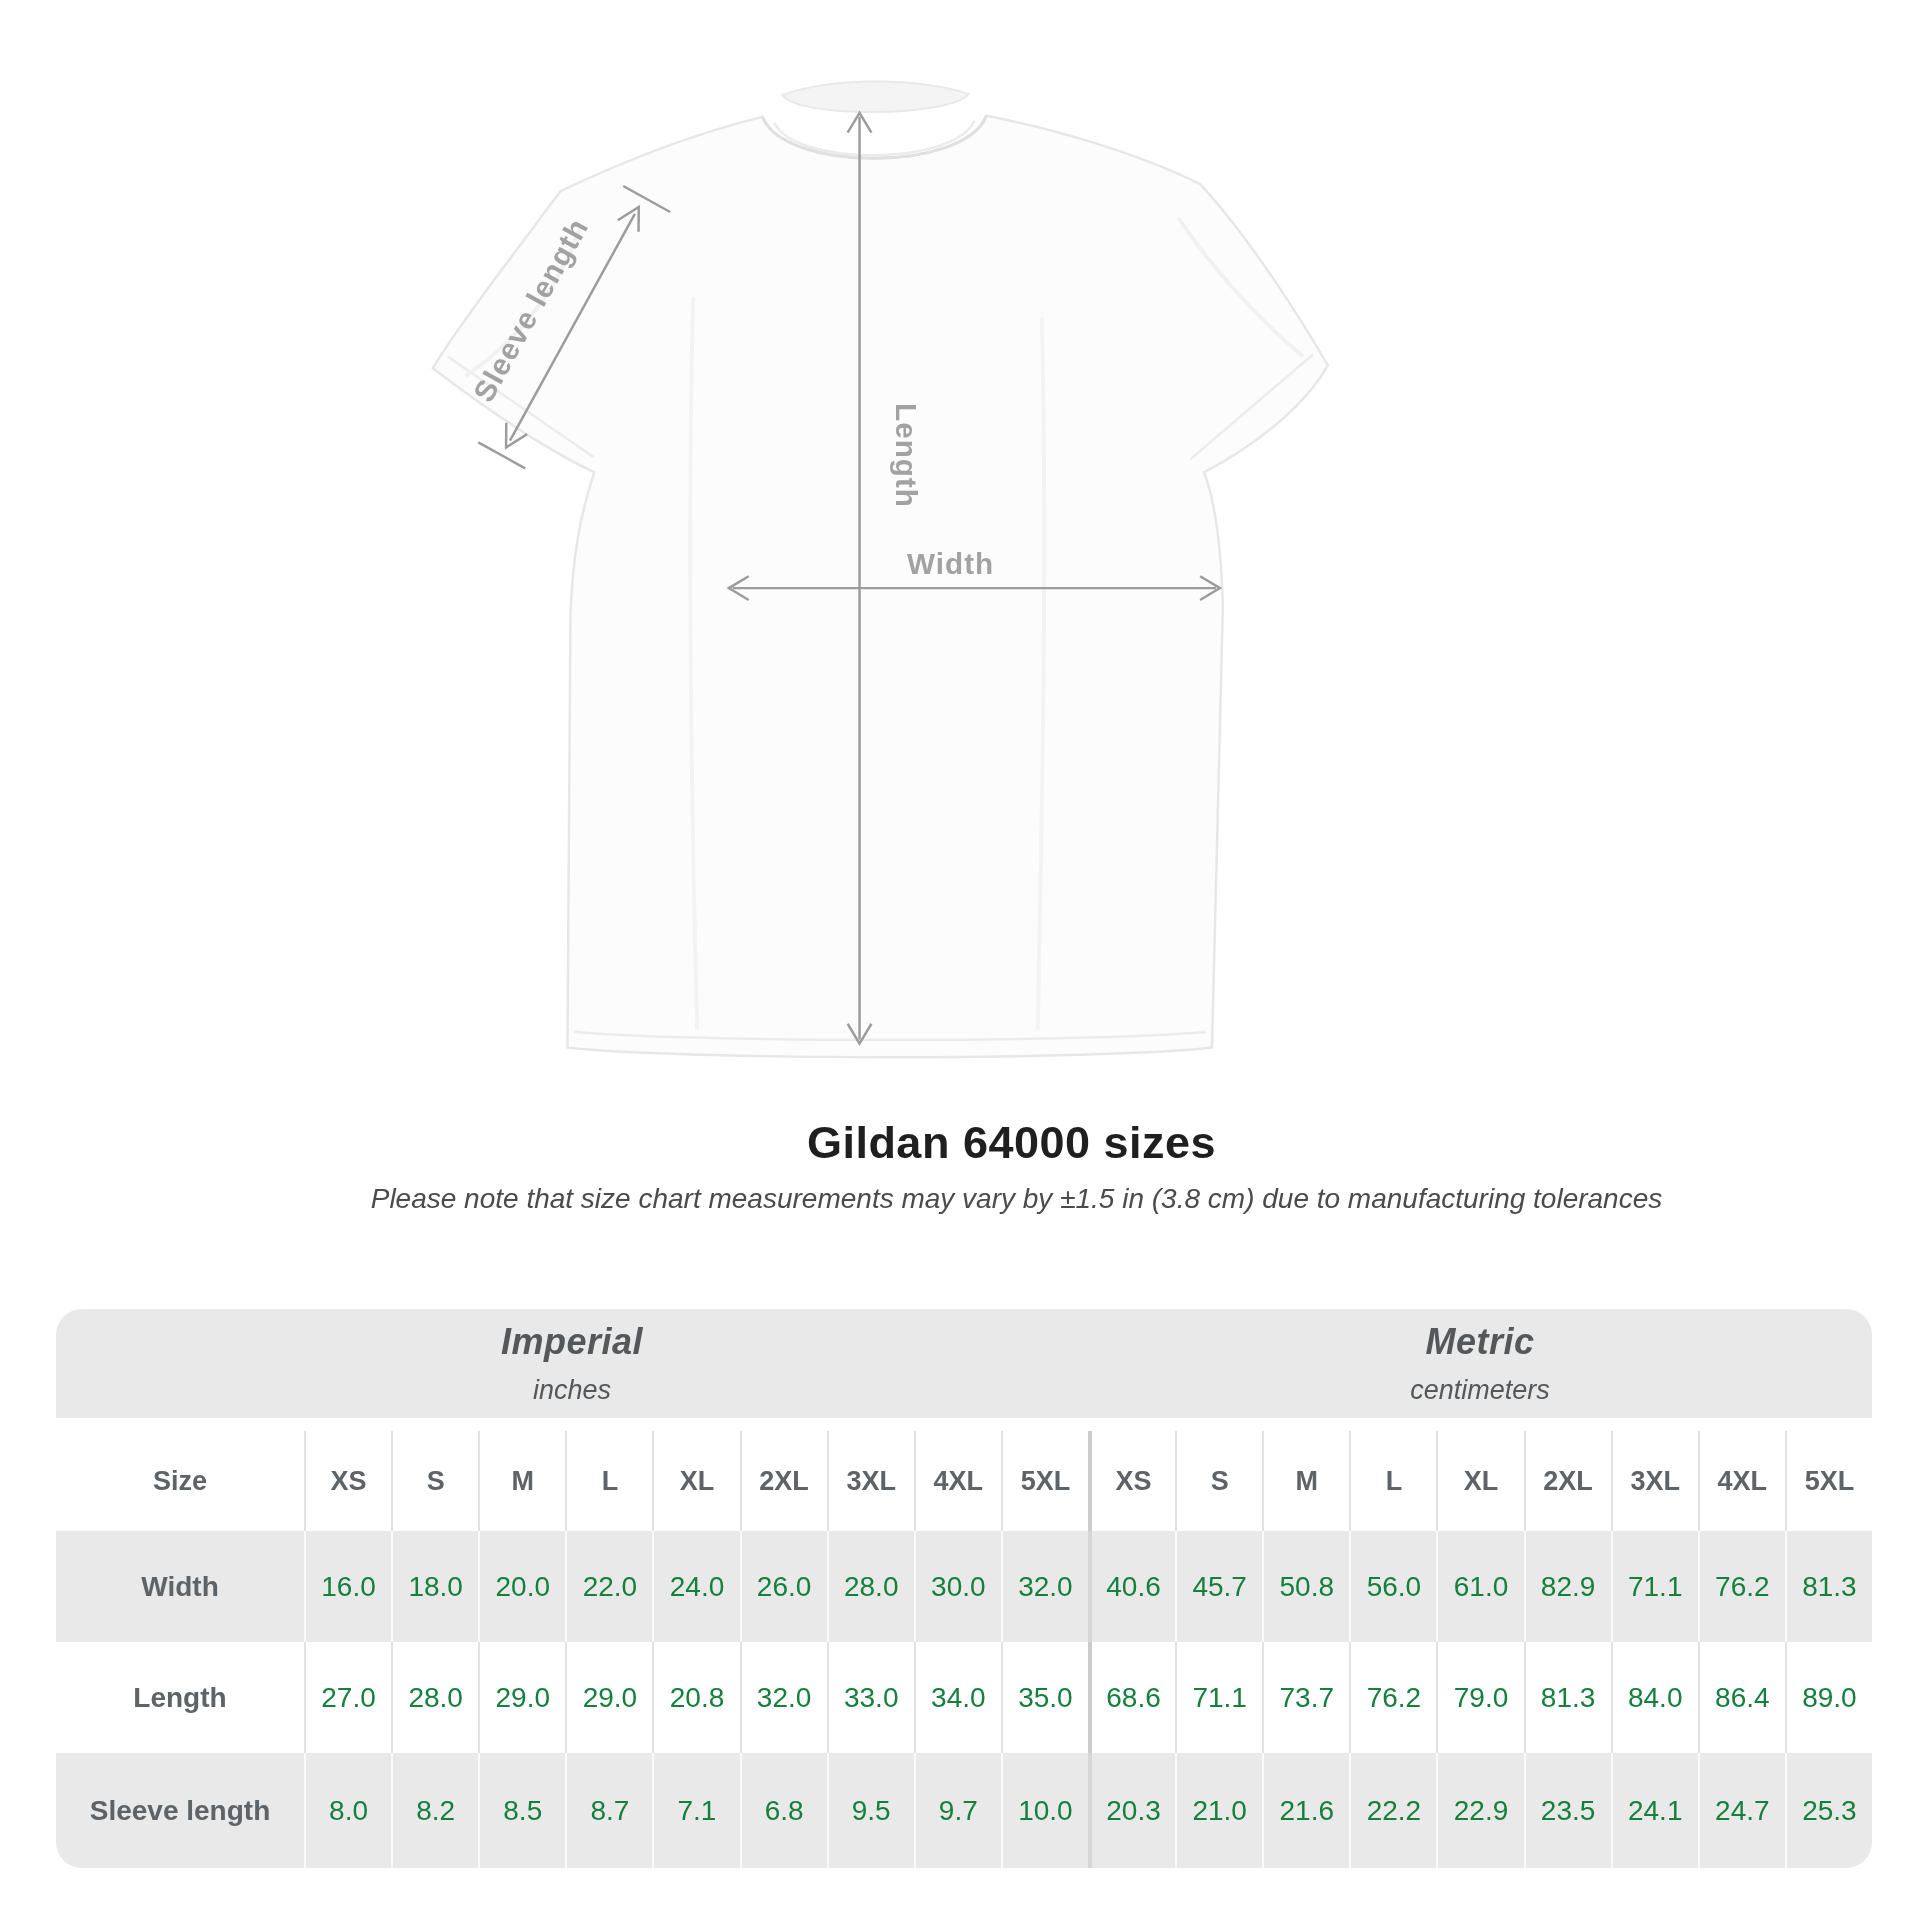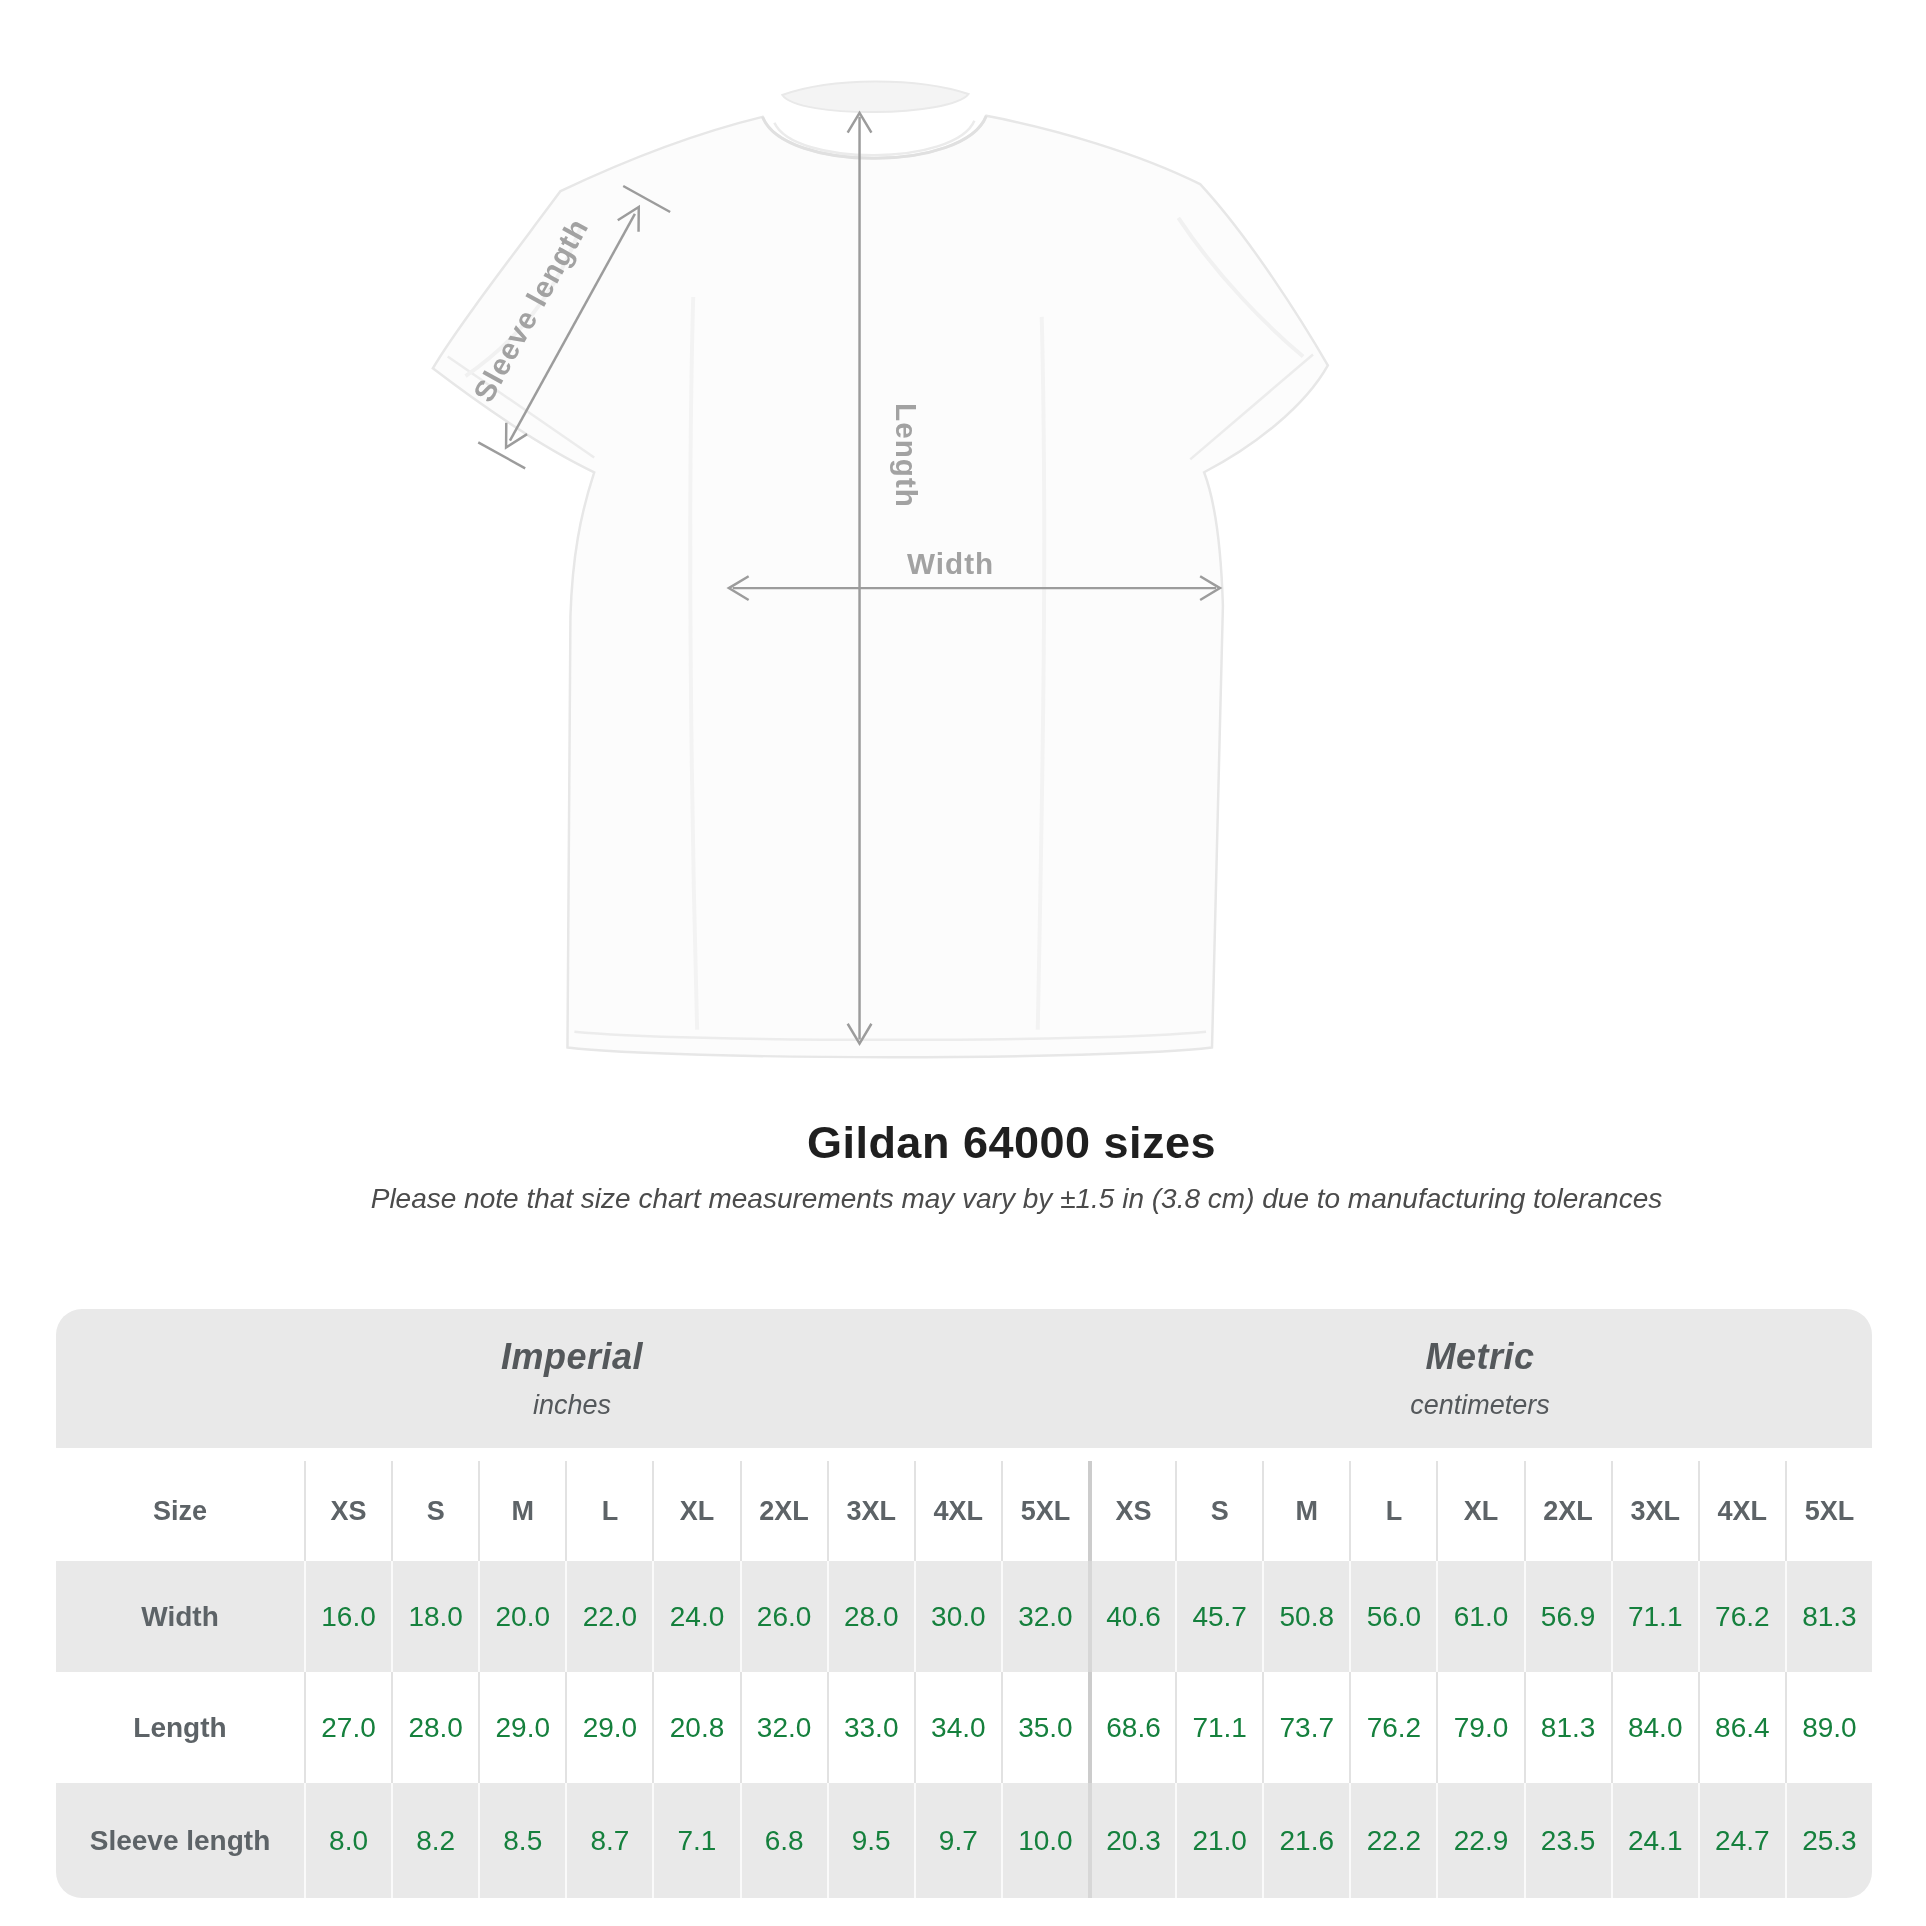--- a/index.html
+++ b/index.html
@@ -23,21 +23,21 @@
   }
   .title-block p {
     margin:14px 0 0 0; font-style:italic; font-size:28px; color:#4b4b4b;padding-left:10px;
   }
 
   
   .size-table {
     position:absolute; top:1309px; left:56px; right:55px;
     border-radius:26px; overflow:hidden;
   }
-  .unit-band { display:flex; height:139px; background:#e9e9e9; }
+  .unit-band { display:flex; height:109px; background:#e9e9e9; }
   .unit-cell { display:flex; flex-direction:column; align-items:center; justify-content:center; }
   .unit-cell.imperial { width:calc(248px + (100% - 248px) / 2); }
   .unit-cell.metric   { flex:1; }
   .unit-name { font-size:36px; font-weight:bold; font-style:italic; color:#54585b; letter-spacing:0.5px; }
   .unit-sub  { font-size:27px; font-style:italic; color:#54585b; margin-top:12px; }
 
   .trow { display:grid; grid-template-columns:248px repeat(18, 1fr); }
   .trow.white { background:#ffffff; --sep:#e2e2e2; --sep-strong:#cccccc; }
   .trow.gray  { background:#e9e9e9; --sep:#fafafa; --sep-strong:#d7d7d7; }
   .trow.sizes  { height:100px;margin-top:13px; }
@@ -164,21 +164,21 @@
       <div class="cell vcell">24.0</div>
       <div class="cell vcell">26.0</div>
       <div class="cell vcell">28.0</div>
       <div class="cell vcell">30.0</div>
       <div class="cell vcell">32.0</div>
       <div class="cell vcell metric-start">40.6</div>
       <div class="cell vcell">45.7</div>
       <div class="cell vcell">50.8</div>
       <div class="cell vcell">56.0</div>
       <div class="cell vcell">61.0</div>
-      <div class="cell vcell">56.9</div>
+      <div class="cell vcell">82.9</div>
       <div class="cell vcell">71.1</div>
       <div class="cell vcell">76.2</div>
       <div class="cell vcell">81.3</div>
     </div>
 
   <div class="trow values white">
     <div class="cell rowlabel">Length</div>
   <div class="cell vcell">27.0</div>
       <div class="cell vcell">28.0</div>
       <div class="cell vcell">29.0</div>

